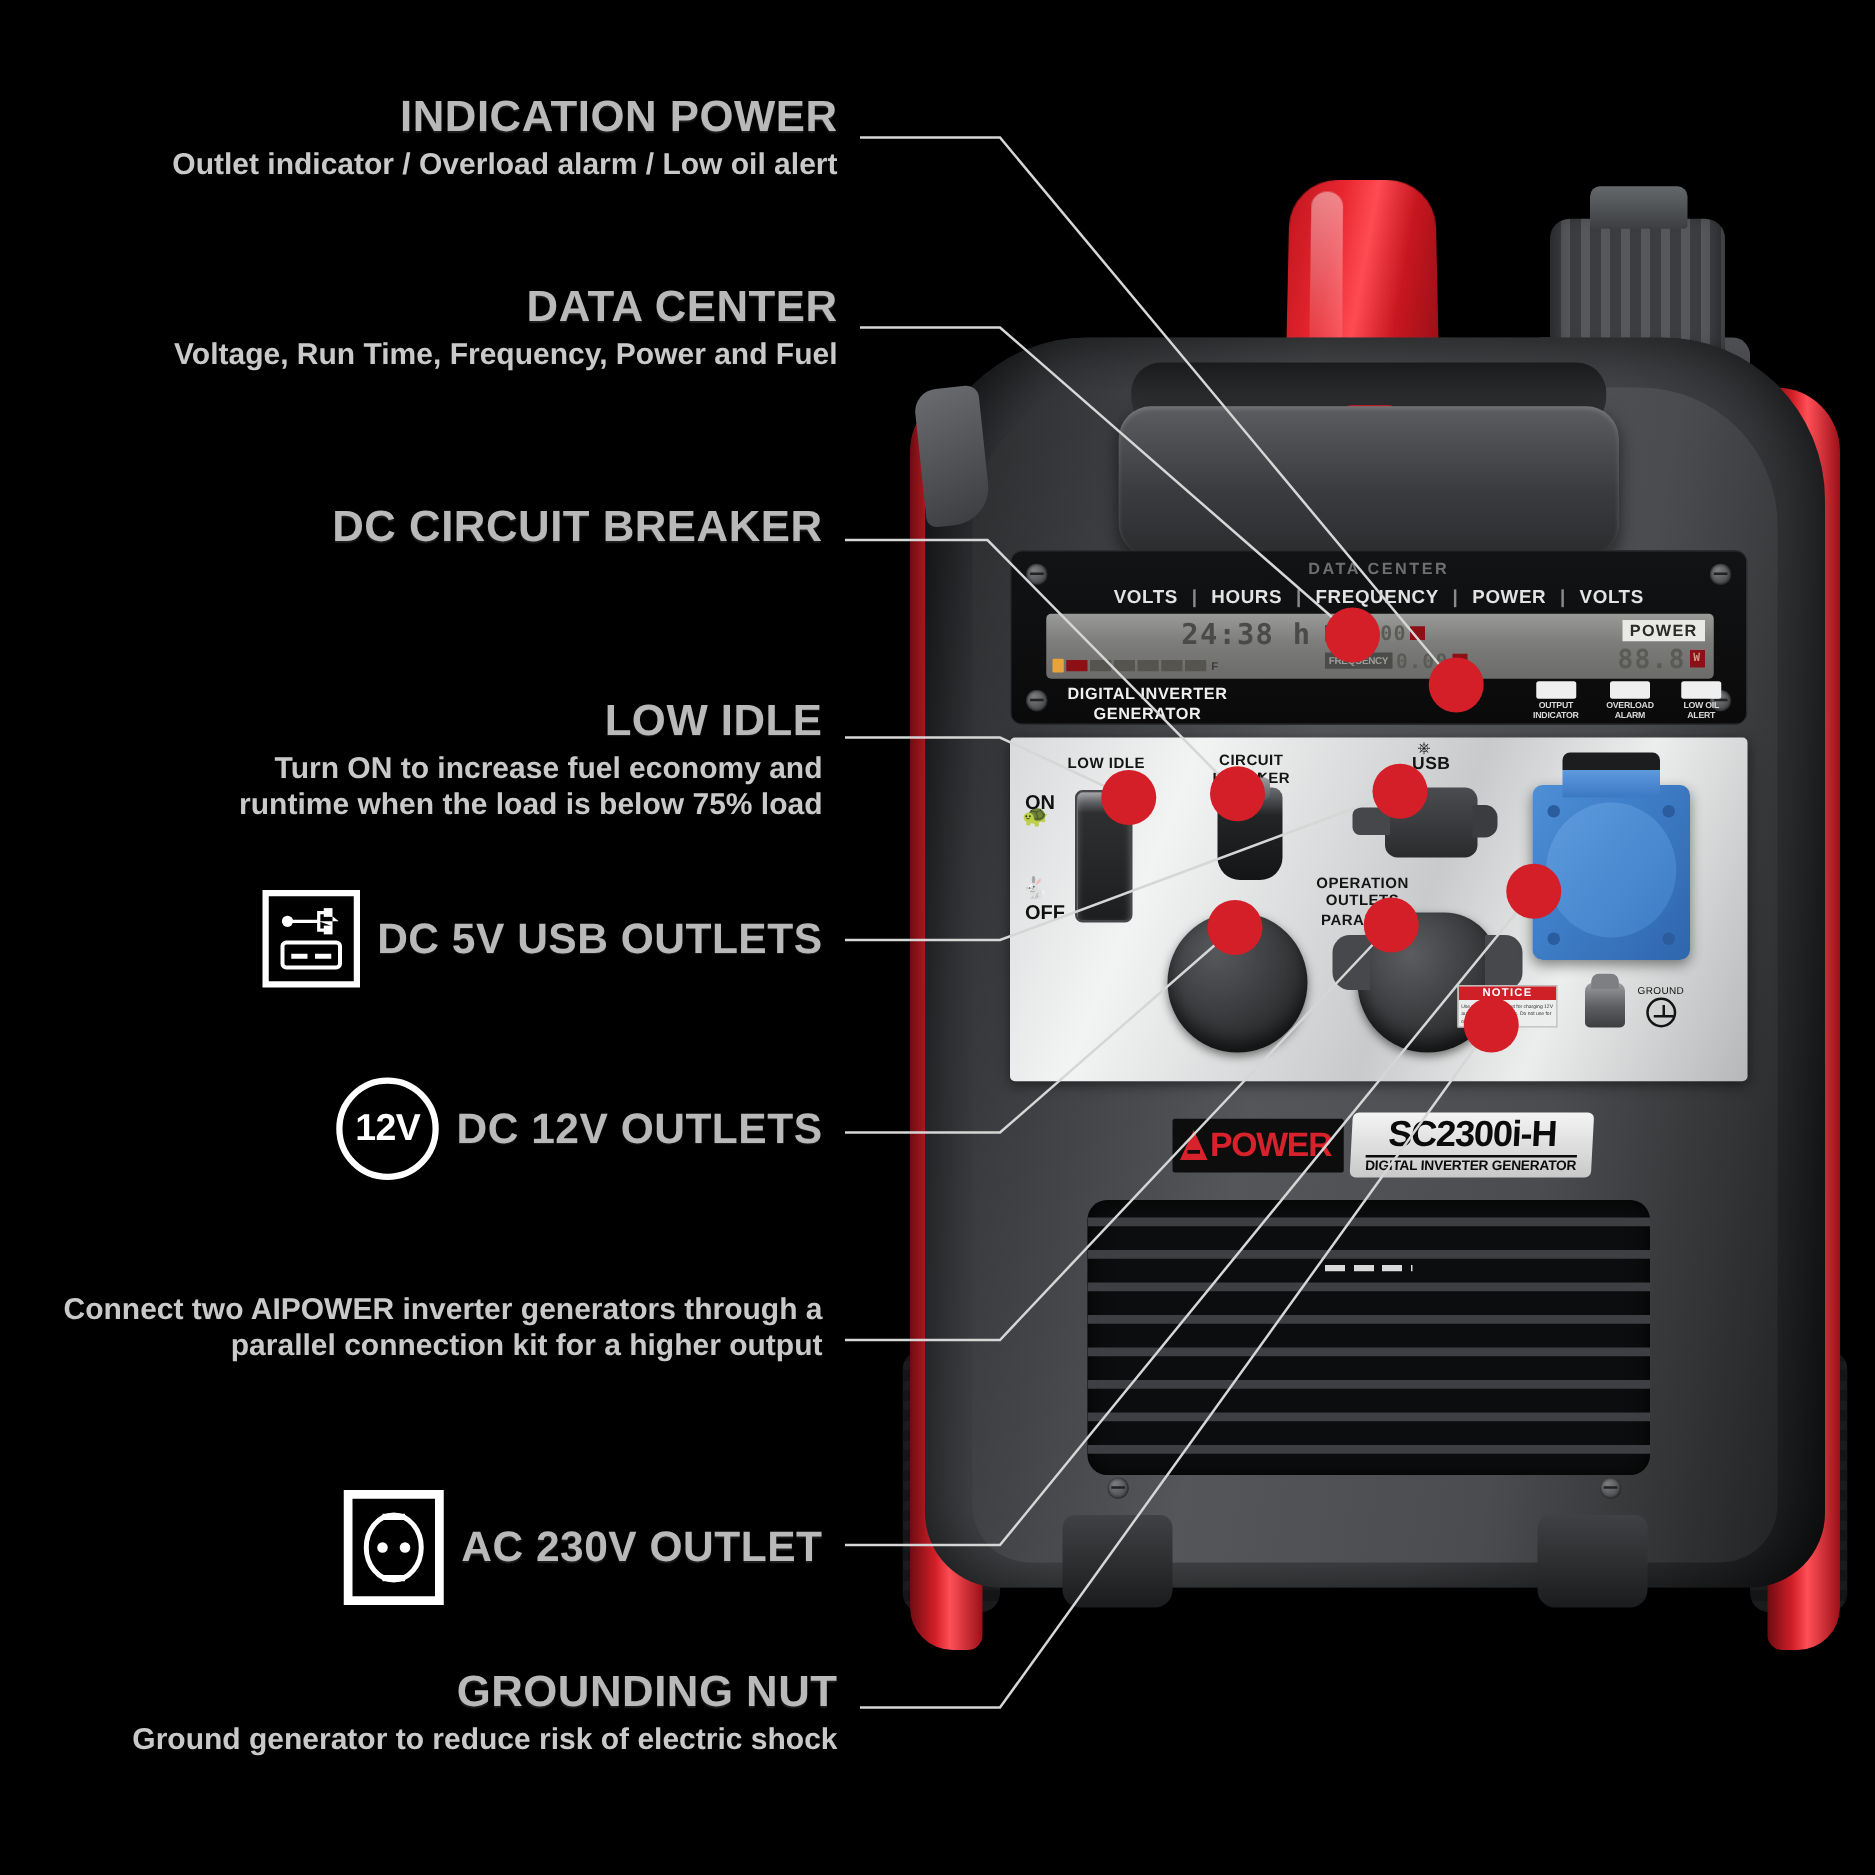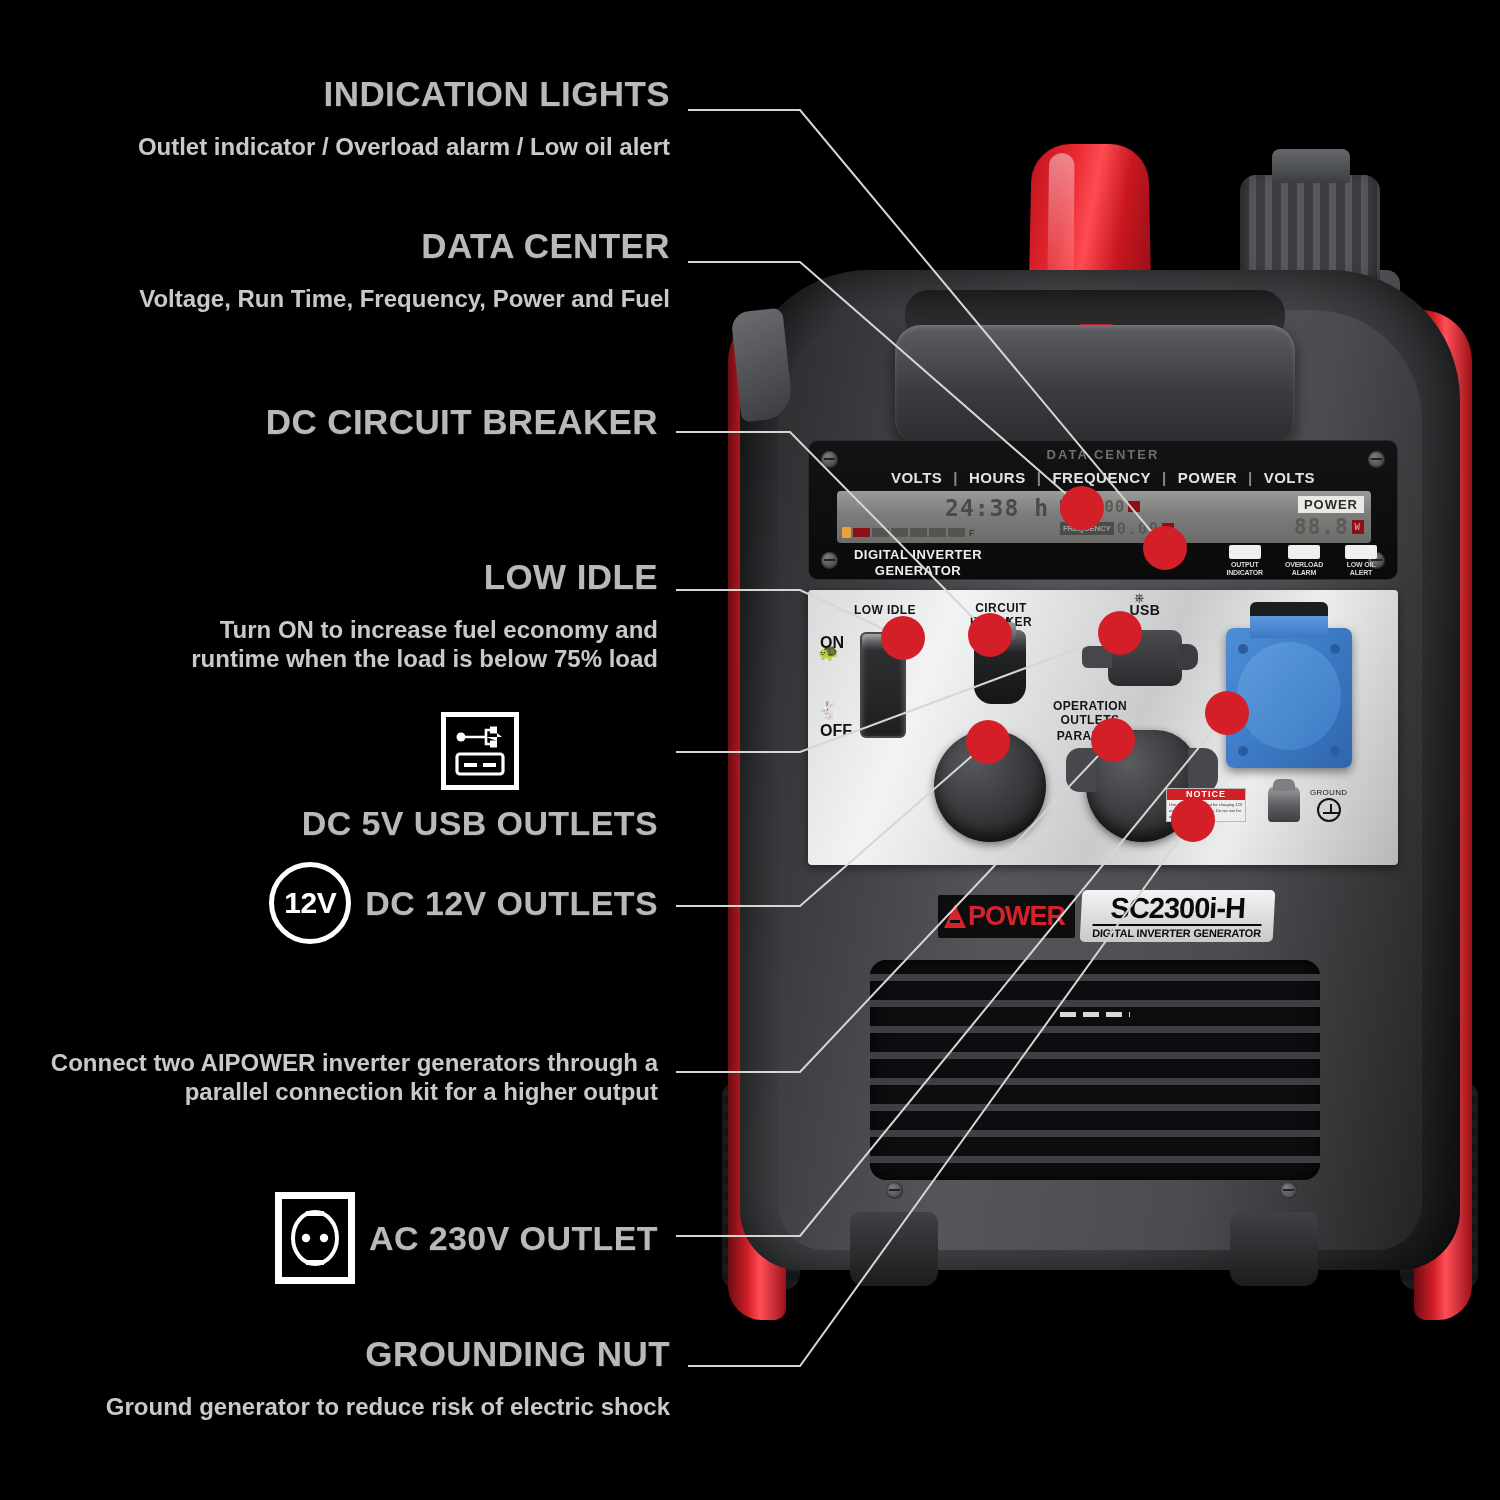--- a/index.html
+++ b/index.html
@@ -13,21 +13,21 @@
 
   
   .callout { position:absolute; text-align:right; }
   .callout .title {
     color:#b9b9b9; font-weight:bold; letter-spacing:0.4px;
     text-shadow:0 1px 1px rgba(255,255,255,.12);
     white-space:nowrap;
   }
   .callout .sub {
     color:#c9c9c9; font-weight:bold; line-height:1.22;
-    margin-top:18px;
+    margin-top:3px;
   }
   .t-lg  { font-size:35px; }
   .t-md  { font-size:34px; }
   .s-md  { font-size:24px; }
 
   
   .callout.with-icon { display:flex; align-items:center; justify-content:flex-end; gap:14px; }
 
   
   .icon-usb {
@@ -515,39 +515,39 @@
     <circle class="dot" cx="990" cy="635" r="22"></circle>
     <circle class="dot" cx="903" cy="638" r="22"></circle>
     <circle class="dot" cx="1120" cy="633" r="22"></circle>
     <circle class="dot" cx="988" cy="742" r="22"></circle>
     <circle class="dot" cx="1113" cy="740" r="22"></circle>
     <circle class="dot" cx="1227" cy="713" r="22"></circle>
     <circle class="dot" cx="1193" cy="820" r="22"></circle>
   </svg>
 
   <div class="callout" style="right:830px; top:74px;">
-    <div class="title t-lg">INDICATION LIGHTS</div>
+    <div class="title t-lg">INDICATION POWER</div>
     <div class="sub s-md">Outlet indicator / Overload alarm / Low oil alert</div>
   </div>
 
   <div class="callout" style="right:830px; top:226px;">
     <div class="title t-lg">DATA CENTER</div>
     <div class="sub s-md">Voltage, Run Time, Frequency, Power and Fuel</div>
   </div>
 
   <div class="callout" style="right:842px; top:402px;">
     <div class="title t-lg">DC CIRCUIT BREAKER</div>
   </div>
 
   <div class="callout" style="right:842px; top:557px; width:470px;">
     <div class="title t-lg">LOW IDLE</div>
     <div class="sub s-md">Turn ON to increase fuel economy and runtime when the load is below 75% load</div>
   </div>
 
-  <div class="callout with-icon" style="right:842px; top:712px;flex-direction:column;">
+  <div class="callout with-icon" style="right:842px; top:712px;">
     <div class="icon-usb">
       <svg width="48" height="22" viewBox="0 0 48 22">
         <circle cx="5" cy="11" r="4.5" fill="#fff"></circle>
         <path d="M5 11 H30 M30 11 l-0 -7 l8 0 M30 11 l0 7 l8 0" stroke="#fff" stroke-width="2.6" fill="none"></path>
         <rect x="34" y="0.5" width="7" height="7" fill="#fff"></rect>
         <rect x="34" y="14.5" width="7" height="7" fill="#fff"></rect>
         <path d="M30 11 H46 l-5 -4 v8 z" fill="#fff"></path>
       </svg>
       <svg width="50" height="24" viewBox="0 0 50 24">
         <rect x="2" y="2" width="46" height="20" rx="3" fill="none" stroke="#fff" stroke-width="3.2"></rect>

